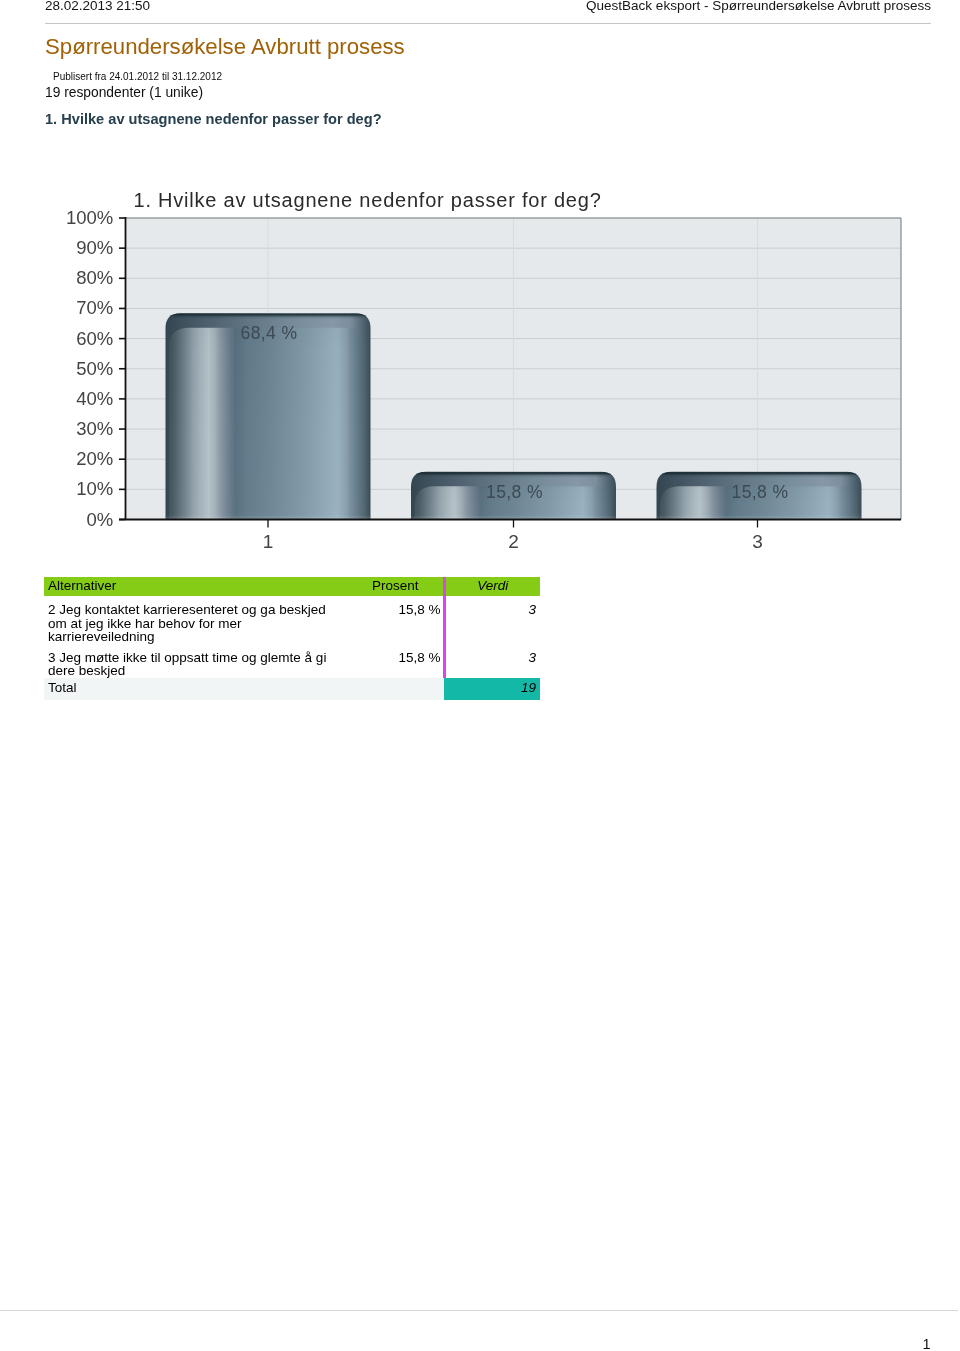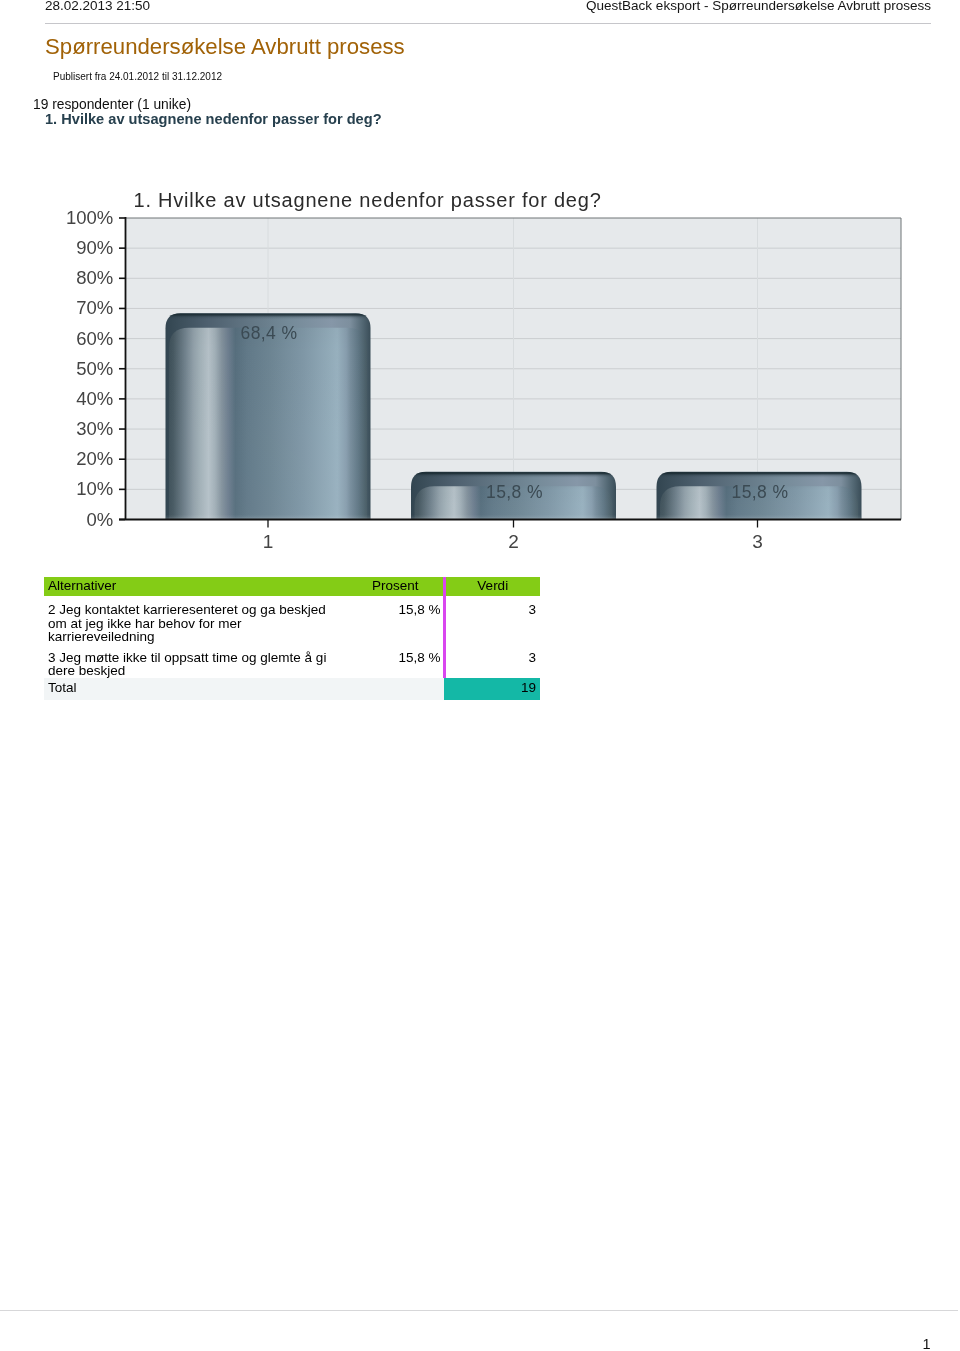--- a/index.html
+++ b/index.html
@@ -16,38 +16,38 @@
   .page { position: absolute; inset: 0; }
 
   
   .rh-date { position:absolute; left:45px; top:-2px; font-size:13.5px; color:#151515; }
   .rh-title { position:absolute; right:29px; top:-2px; font-size:13.5px; color:#151515; white-space:nowrap; }
   .rh-rule { position:absolute; left:45px; top:23px; width:886px; height:1px; background:#c6c6ca; }
 
   
   .doc-title { position:absolute; left:45px; top:34px; font-size:22.2px; color:#a16207; }
   .meta1 { position:absolute; left:45px; top:71px; font-size:10px; color:#101010;margin-left:8px; }
-  .meta2 { position:absolute; left:33px; top:84.5px; font-size:13.8px; color:#101010;margin-top:12px; }
+  .meta2 { position:absolute; left:45px; top:84.5px; font-size:13.8px; color:#101010; }
   .q-title { position:absolute; left:45px; top:110.5px; font-size:14.6px; font-weight:bold; color:#27404e; }
 
   
   #chartwrap { position:absolute; left:0px; top:170px; width:960px; height:390px; }
   #chart { display:block; filter: blur(0.32px); }
   .ax-tick-lbl { font-family:"Liberation Sans", sans-serif; font-size:18.5px; fill:#444; letter-spacing:-0.1px; }
   .cat-lbl { font-family:"Liberation Sans", sans-serif; font-size:19px; fill:#444; }
   .chart-title { font-family:"Liberation Sans", sans-serif; font-size:20px; fill:#2b2b2b; letter-spacing:0.78px; }
   .bar-lbl { font-family:"Liberation Sans", sans-serif; font-size:17.5px; fill:#3b4a53; letter-spacing:0.4px; }
 
   
   .tbl { position:absolute; left:44px; top:577px; width:496px; border-collapse:collapse;
          font-size:13.5px; line-height:13.5px; table-layout:fixed; }
   .tbl th, .tbl td { padding:0; font-weight:normal; vertical-align:top; box-sizing:border-box; }
   .tbl .c-alt { width:304px; text-align:left;  padding:7px 2px 0 4px; }
   .tbl .c-pct { width:96px;  text-align:right; padding:7px 2px 0 2px; }
-  .tbl .c-val { width:96px;  text-align:right; padding:7px 4px 0 2px; }
+  .tbl .c-val { width:96px;  text-align:right; padding:7px 4px 0 2px;font-style:italic; }
   .tbl tr.hdr th { background:#84cc16; height:19px; vertical-align:middle; padding-top:0; padding-bottom:1px; }
   .tbl tr.hdr th.c-pct, .tbl tr.hdr th.c-val { text-align:center; padding-left:0; padding-right:0; }
   .tbl tr { border-bottom:none; }
   .tbl tr.total td { background:#f2f5f6; height:22px; vertical-align:middle; padding-top:0; padding-bottom:2px; }
   .tbl tr.total td.c-val { background:#14b8a6; }
   .tbl tr.total { border-bottom:none; }
   .tbl td.c-pct, .tbl th.c-pct { border-right:3px solid #d946ef; }
   .tbl tr.total td.c-pct { border-right:none; }
 
   

